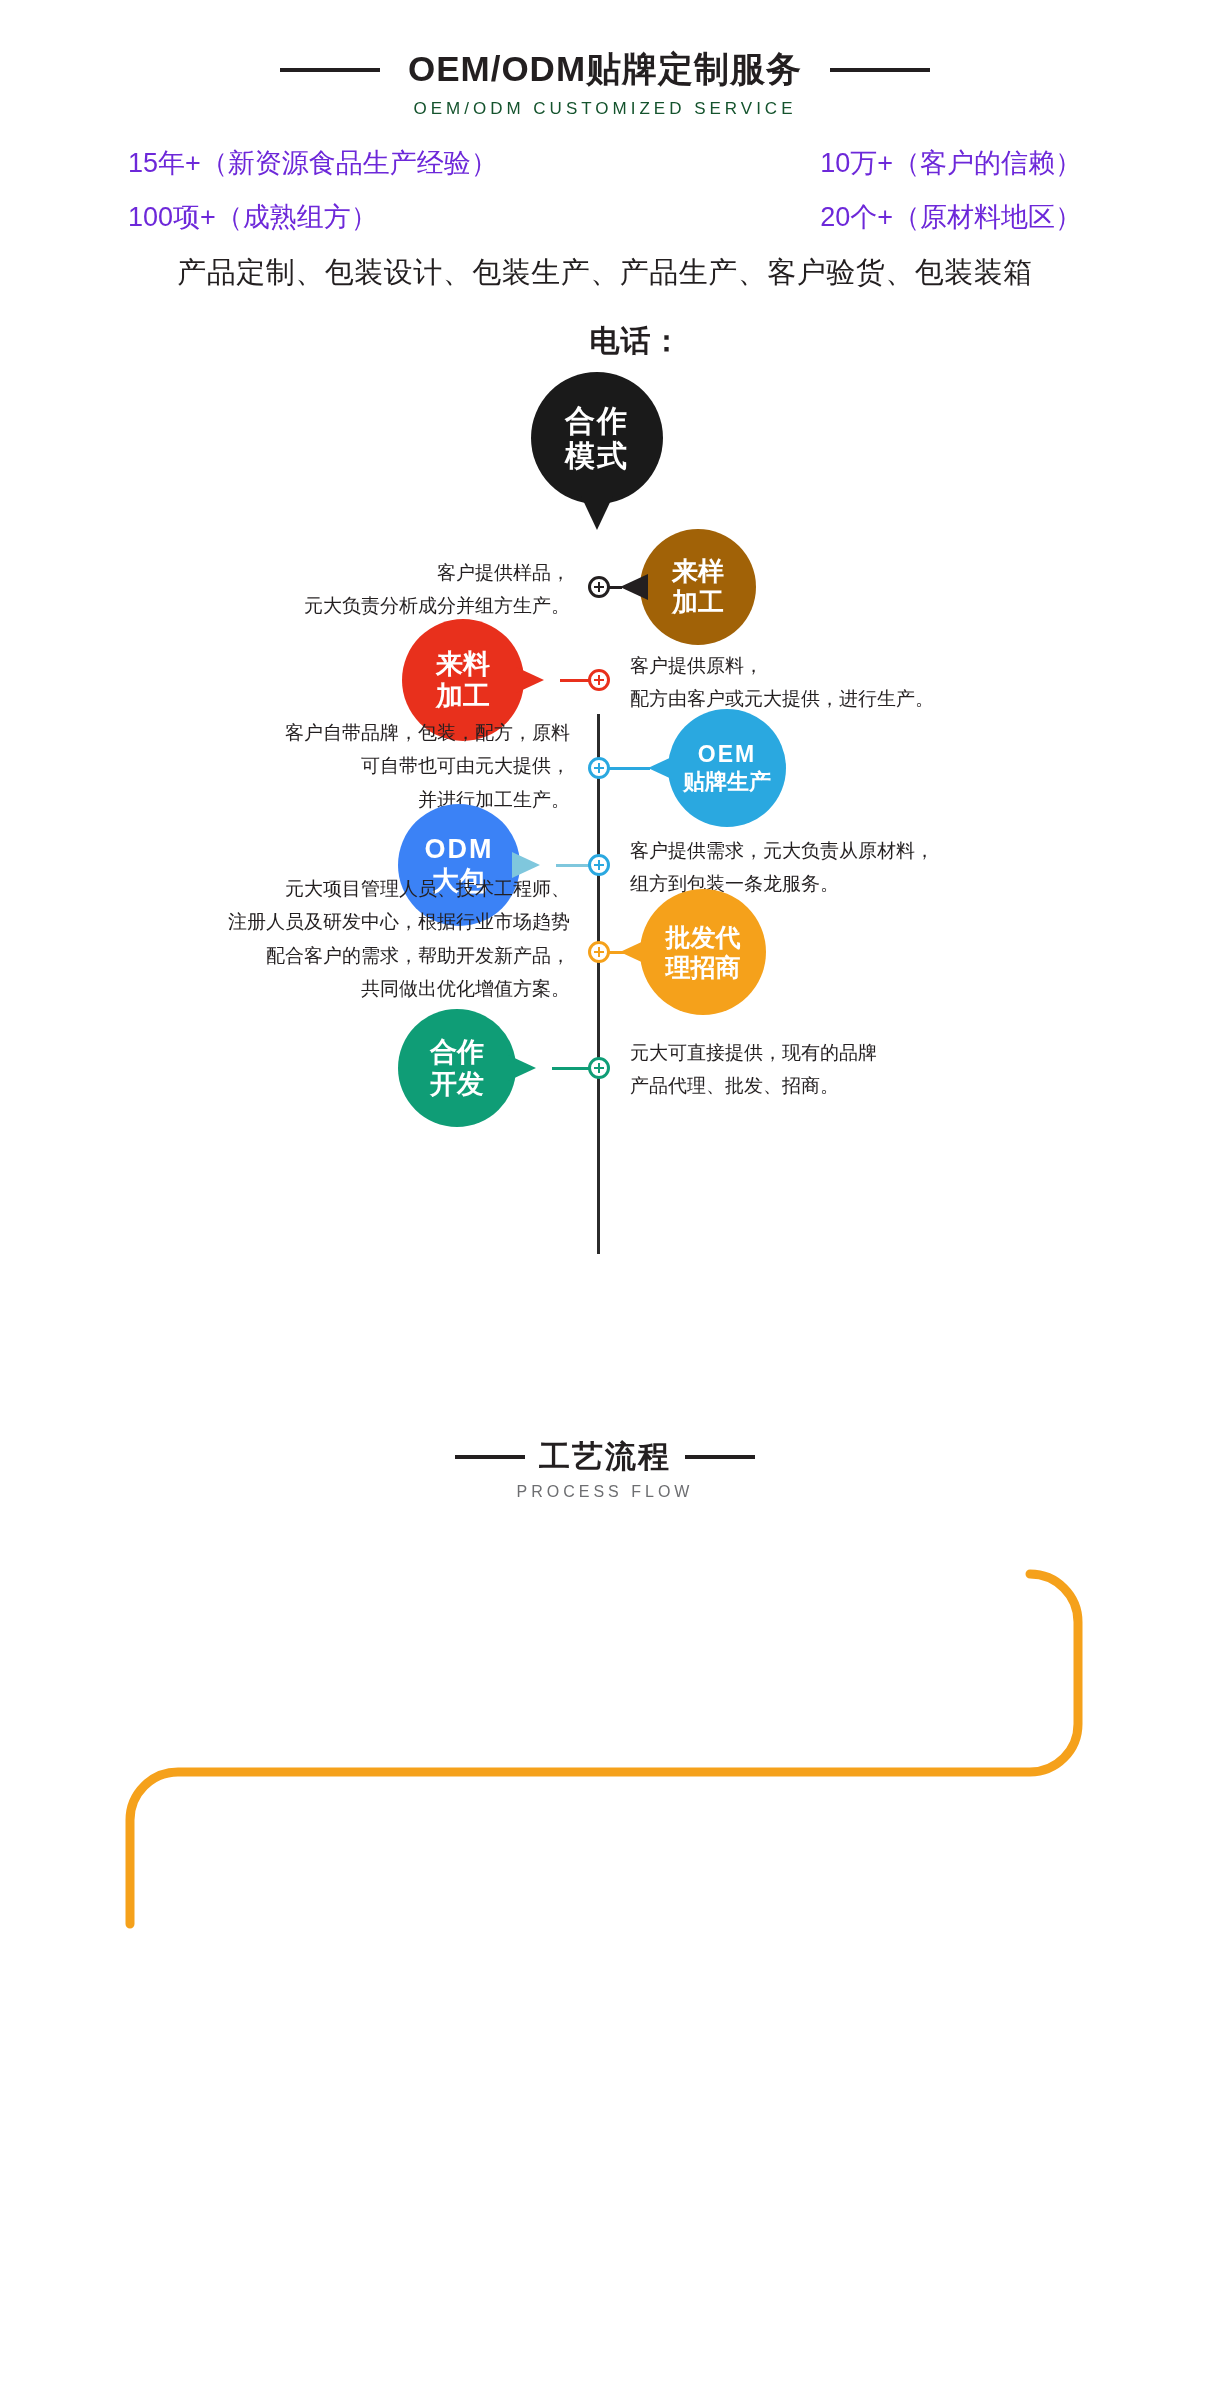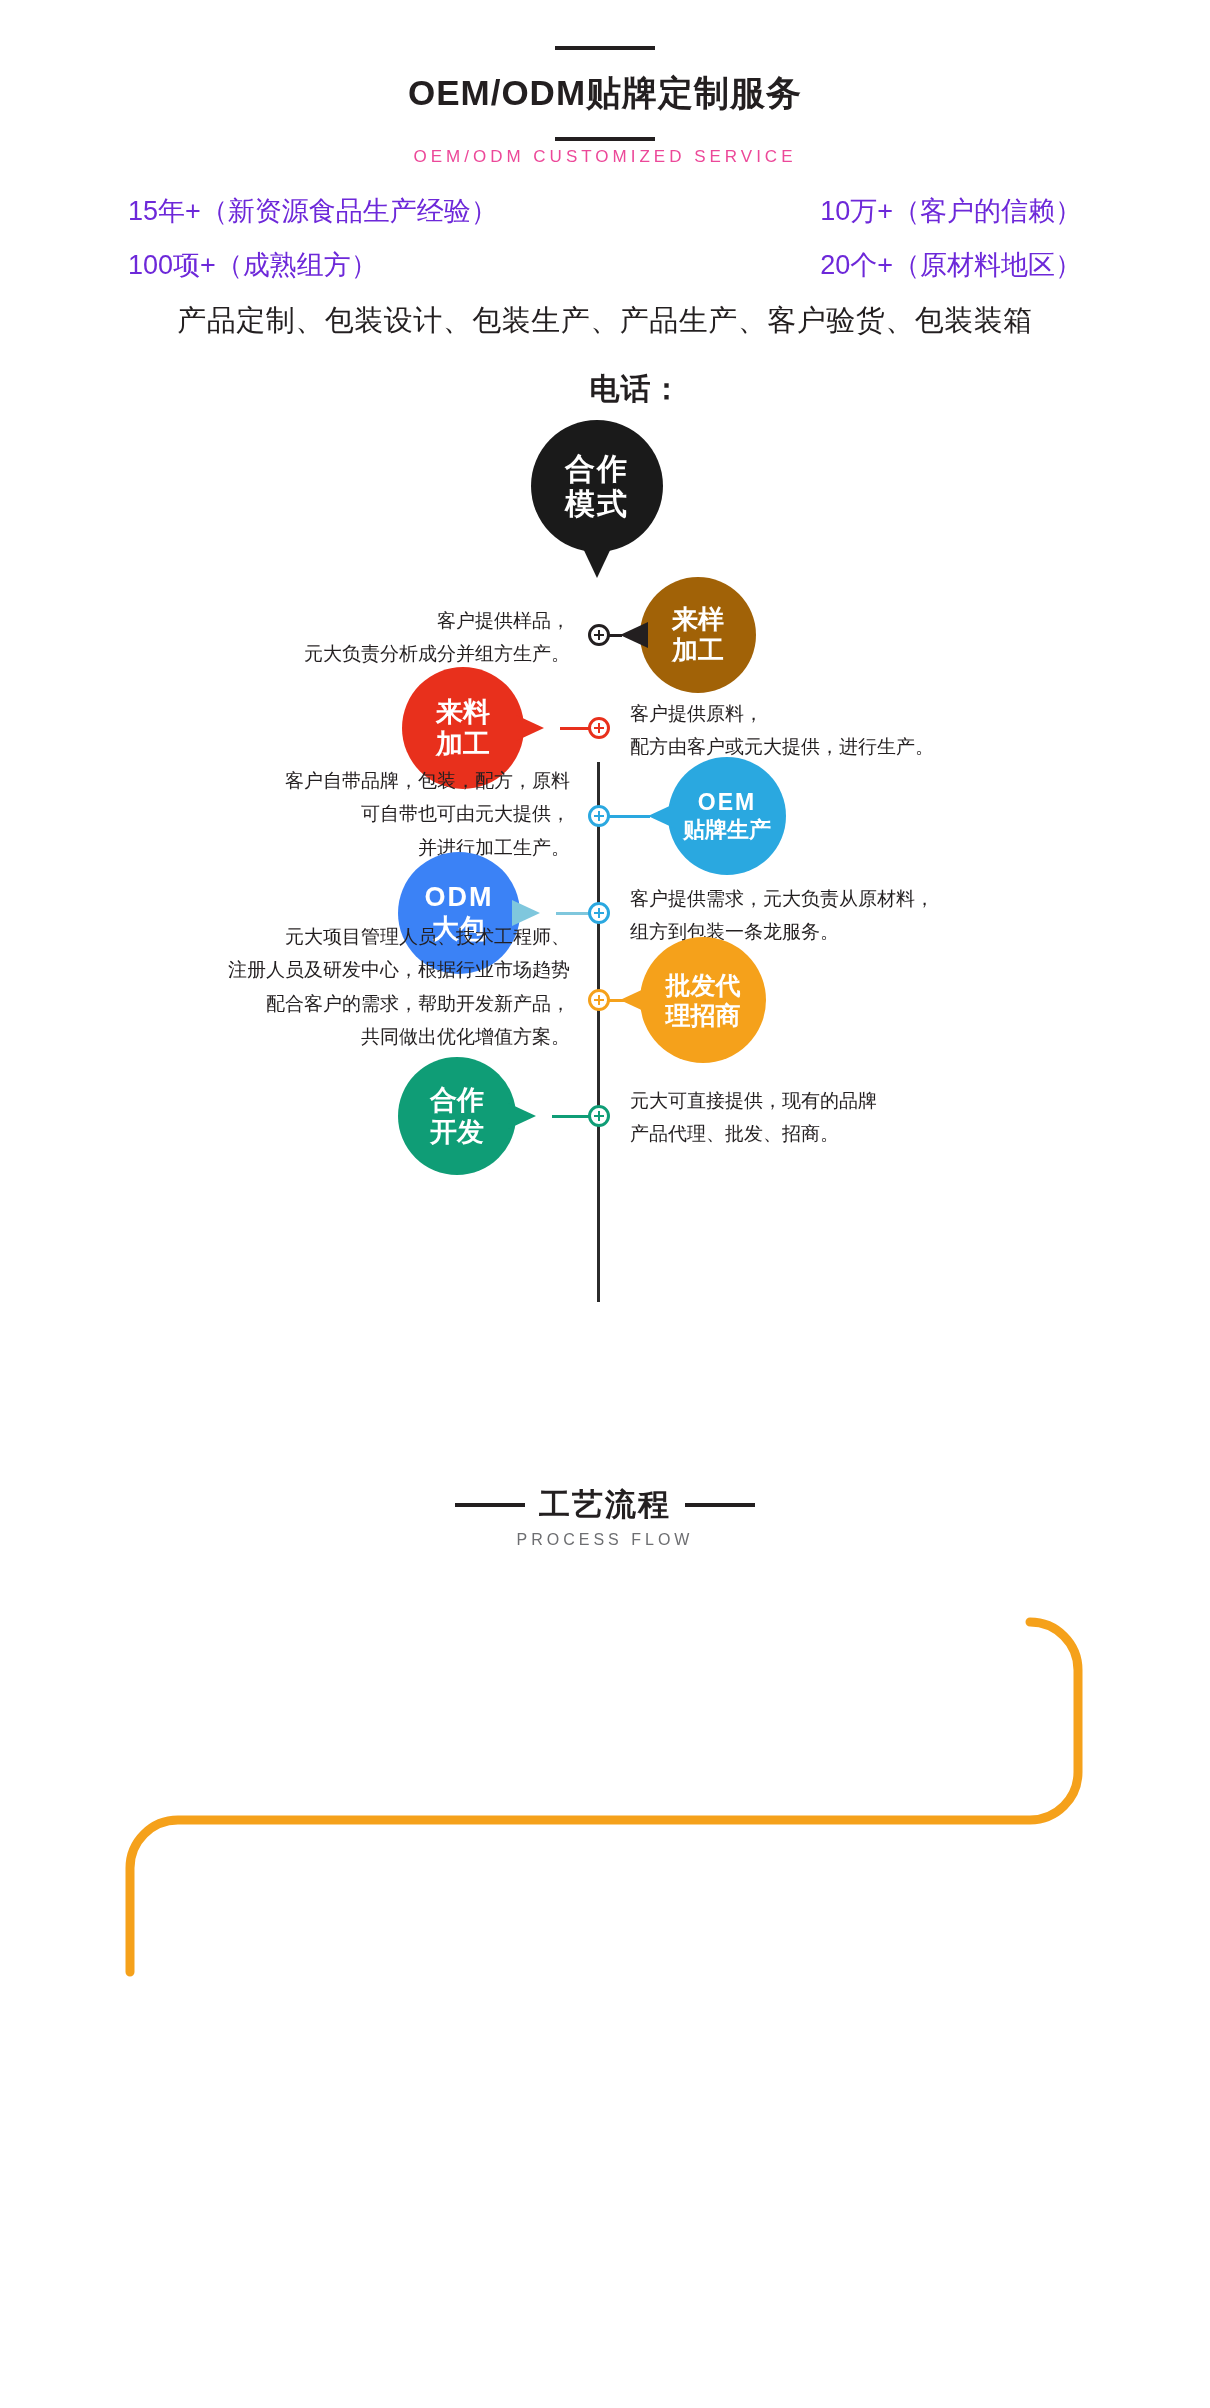--- a/index.html
+++ b/index.html
@@ -15,39 +15,38 @@
 
   
   .header {
     padding-top: 46px;
     text-align: center;
   }
   .title-row {
     display: flex;
     align-items: center;
     justify-content: center;
-    gap: 20px;
-    flex-direction: column;
+    gap: 28px;
   }
   .title-rule {
     width: 100px;
     height: 4px;
     background: #231f20;
   }
   .title-cn {
     font-size: 35px;
     font-weight: bold;
     letter-spacing: 1px;
     color: #231f20;
   }
   .title-en {
     margin-top: 6px;
     font-size: 17px;
     letter-spacing: 4px;
-    color: #ec4899;
+    color: #14532d;
   }
 
   .stats {
     margin-top: 26px;
     padding: 0 110px;
   }
   .stats-row {
     display: flex;
     justify-content: space-between;
     font-size: 27px;

